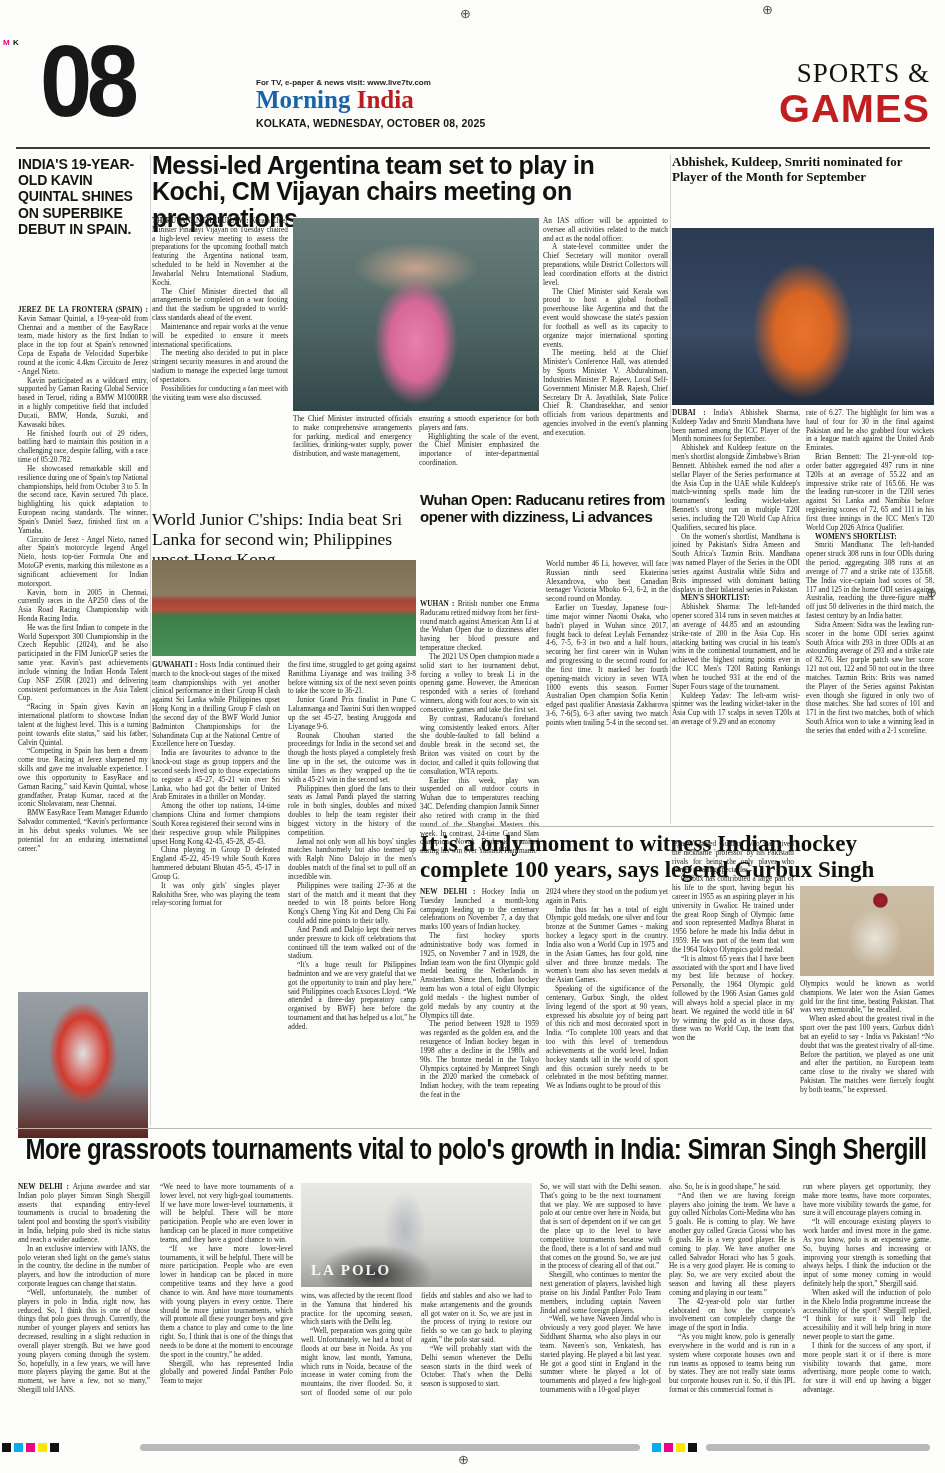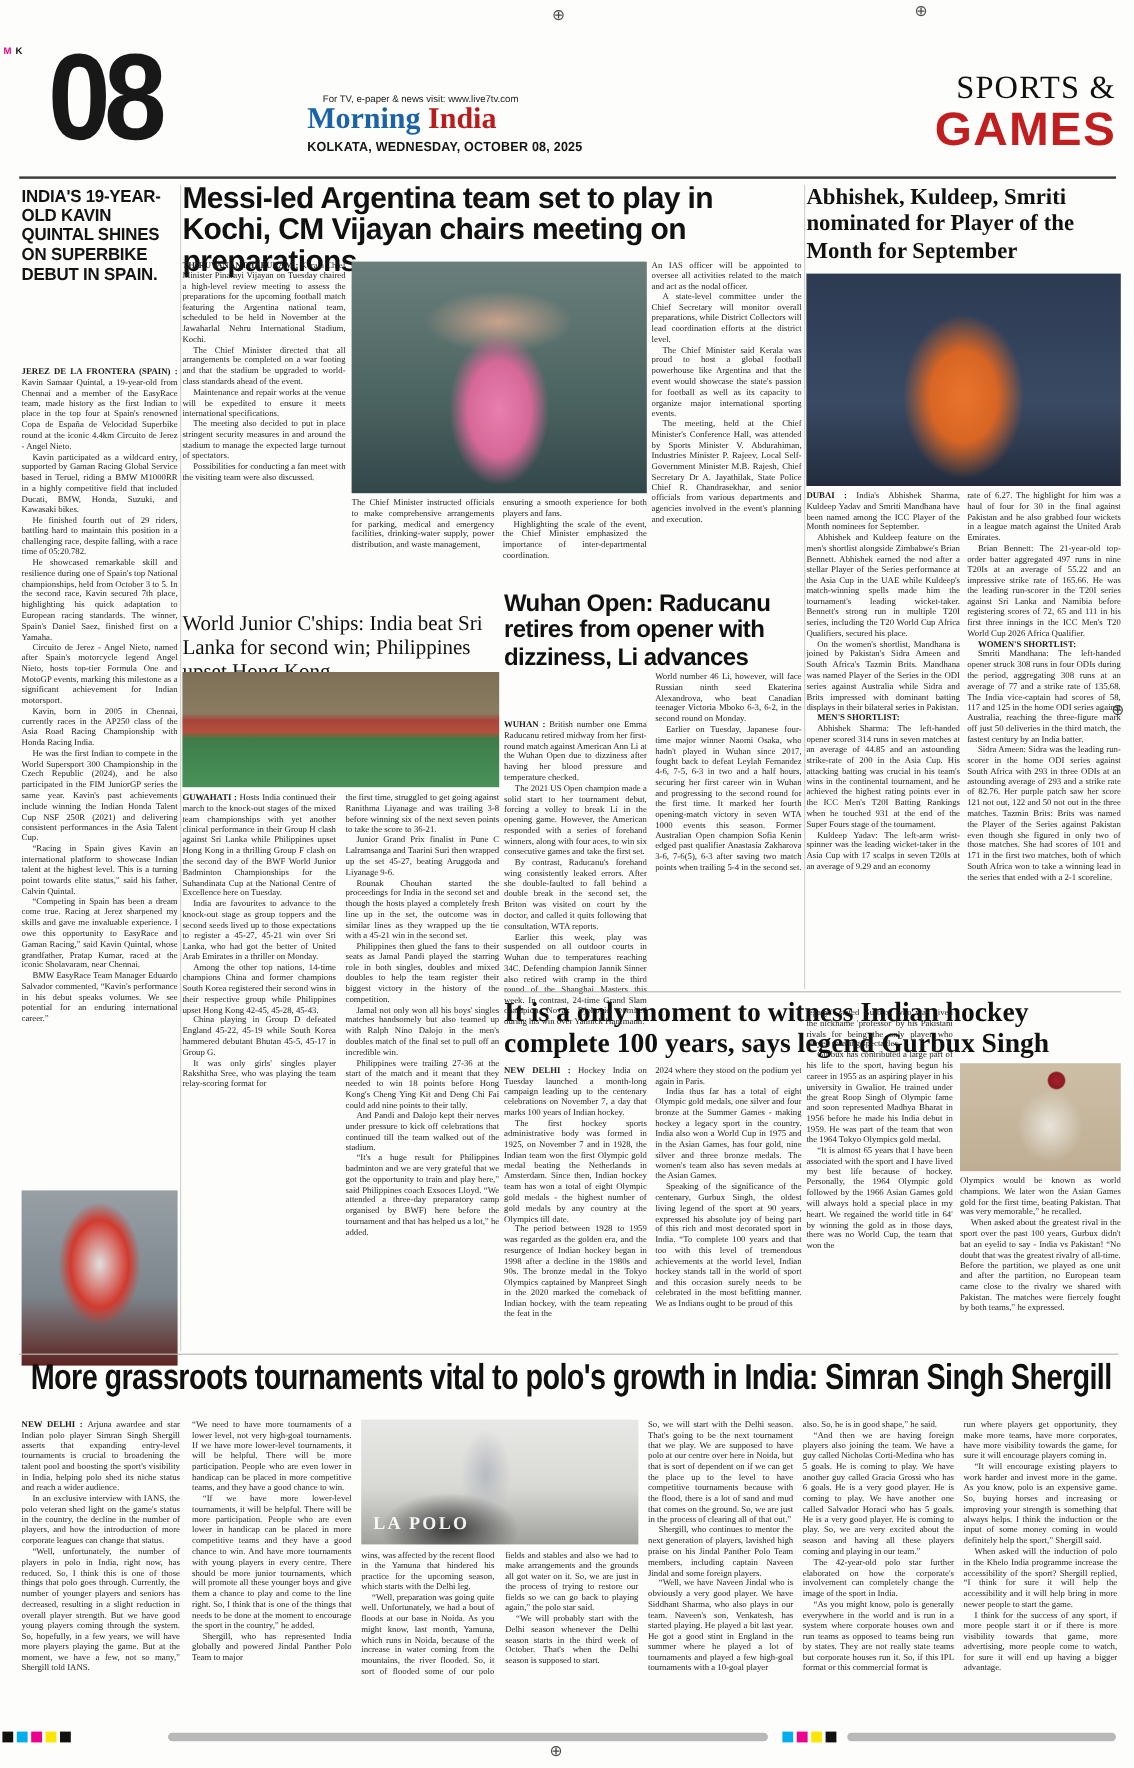--- a/index.html
+++ b/index.html
@@ -2,21 +2,21 @@
 <html><head>
 <meta charset="utf-8">
 <style>
   html,body{margin:0;padding:0;background:#ffffff;}
   .sheet{position:relative;width:945px;height:1473px;background:#fdfdfc;overflow:hidden;
          font-family:"Liberation Serif",serif;color:#1c1c1c;}
   .abs{position:absolute;}
   
   .pagenum{font-family:"Liberation Sans",sans-serif;font-weight:bold;font-size:102px;line-height:.82;
            letter-spacing:-6px;color:#181818;transform:scaleX(.92);transform-origin:left top;}
-  .tagline{font-family:"Liberation Sans",sans-serif;font-weight:normal;font-size:8px;color:#222;margin-left:13px;}
+  .tagline{font-family:"Liberation Sans",sans-serif;font-weight:bold;font-size:8px;color:#222;}
   .masthead{font-family:"Liberation Serif",serif;font-weight:bold;font-size:25px;line-height:1.05;}
   .m1{color:#1b63a8;}.m2{color:#b91c1c;}
   .dateline{font-family:"Liberation Sans",sans-serif;font-weight:bold;font-size:11px;letter-spacing:.2px;
             color:#151515;margin-top:4px;transform:scaleX(.95);transform-origin:left top;}
   .sec1{font-family:"Liberation Serif",serif;font-size:27px;letter-spacing:1px;color:#111;text-align:right;}
   .sec2{font-family:"Liberation Sans",sans-serif;font-weight:bold;font-size:39px;letter-spacing:1px;
         color:#c11f1f;text-align:right;line-height:1;transform:scaleX(1.02);transform-origin:right top;}
   .headrule{border-top:2px solid #3a3a3a;}
   .vrule{border-left:1px solid #d2d2ce;}
   .thinrule{border-top:1px solid #b9b9b4;}
@@ -147,33 +147,33 @@
       <p class="para">the first time, struggled to get going against Ranithma Liyanage and was trailing 3-8 before winning six of the next seven points to take the score to 36-21.</p>
       <p class="para">Junior Grand Prix finalist in Pune C Lalramsanga and Taarini Suri then wrapped up the set 45-27, beating Aruggoda and Liyanage 9-6.</p>
       <p class="para">Rounak Chouhan started the proceedings for India in the second set and though the hosts played a completely fresh line up in the set, the outcome was in similar lines as they wrapped up the tie with a 45-21 win in the second set.</p>
       <p class="para">Philippines then glued the fans to their seats as Jamal Pandi played the starring role in both singles, doubles and mixed doubles to help the team register their biggest victory in the history of the competition.</p>
       <p class="para">Jamal not only won all his boys' singles matches handsomely but also teamed up with Ralph Nino Dalojo in the men's doubles match of the final set to pull off an incredible win.</p>
       <p class="para">Philippines were trailing 27-36 at the start of the match and it meant that they needed to win 18 points before Hong Kong's Cheng Ying Kit and Deng Chi Fai could add nine points to their tally.</p>
       <p class="para">And Pandi and Dalojo kept their nerves under pressure to kick off celebrations that continued till the team walked out of the stadium.</p>
       <p class="para">“It's a huge result for Philippines badminton and we are very grateful that we got the opportunity to train and play here,” said Philippines coach Exsoces Lloyd. “We attended a three-day preparatory camp organised by BWF) here before the tournament and that has helped us a lot,” he added.</p>
     </div>
 
-  <div class="abs hl-sans" style="left:420px;top:492px;width:248px;font-size:20px;line-height:1.12;">Wuhan Open: Raducanu retires from opener with dizziness, Li advances</div>
+  <div class="abs hl-sans" style="left:420px;top:492px;width:248px;font-size:15px;line-height:1.12;">Wuhan Open: Raducanu retires from opener with dizziness, Li advances</div>
   <div class="abs tcol" style="left:420px;top:560px;width:119px;height:264px;margin-top:40px;">
       <p class="para"><b>WUHAN : </b>British number one Emma Raducanu retired midway from her first-round match against American Ann Li at the Wuhan Open due to dizziness after having her blood pressure and temperature checked.</p>
       <p class="para">The 2021 US Open champion made a solid start to her tournament debut, forcing a volley to break Li in the opening game. However, the American responded with a series of forehand winners, along with four aces, to win six consecutive games and take the first set.</p>
       <p class="para">By contrast, Raducanu's forehand wing consistently leaked errors. After she double-faulted to fall behind a double break in the second set, the Briton was visited on court by the doctor, and called it quits following that consultation, WTA reports.</p>
       <p class="para">Earlier this week, play was suspended on all outdoor courts in Wuhan due to temperatures reaching 34C. Defending champion Jannik Sinner also retired with cramp in the third round of the Shanghai Masters this week. In contrast, 24-time Grand Slam champion Novak Djokovic vomited during his win over Yannick Hanfmann.</p>
     </div>
   <div class="abs tcol" style="left:546px;top:560px;width:122px;height:264px;">
       <p class="para">World number 46 Li, however, will face Russian ninth seed Ekaterina Alexandrova, who beat Canadian teenager Victoria Mboko 6-3, 6-2, in the second round on Monday.</p>
       <p class="para">Earlier on Tuesday, Japanese four-time major winner Naomi Osaka, who hadn't played in Wuhan since 2017, fought back to defeat Leylah Fernandez 4-6, 7-5, 6-3 in two and a half hours, securing her first career win in Wuhan and progressing to the second round for the first time. It marked her fourth opening-match victory in seven WTA 1000 events this season. Former Australian Open champion Sofia Kenin edged past qualifier Anastasia Zakharova 3-6, 7-6(5), 6-3 after saving two match points when trailing 5-4 in the second set.</p>
     </div>
 
-  <div class="abs hl-serif" style="left:672px;top:154px;width:262px;font-size:19px;line-height:1.18;">Abhishek, Kuldeep, Smriti nominated for Player of the Month for September</div>
+  <div class="abs hl-serif" style="left:672px;top:154px;width:262px;font-size:13px;line-height:1.18;">Abhishek, Kuldeep, Smriti nominated for Player of the Month for September</div>
   <div class="abs photo photo-cricket" style="left:672px;top:228px;width:262px;height:177px;"></div>
   <div class="abs tcol" style="left:672px;top:409px;width:128px;height:415px;">
       <p class="para"><b>DUBAI : </b>India's Abhishek Sharma, Kuldeep Yadav and Smriti Mandhana have been named among the ICC Player of the Month nominees for September.</p>
       <p class="para">Abhishek and Kuldeep feature on the men's shortlist alongside Zimbabwe's Brian Bennett. Abhishek earned the nod after a stellar Player of the Series performance at the Asia Cup in the UAE while Kuldeep's match-winning spells made him the tournament's leading wicket-taker. Bennett's strong run in multiple T20I series, including the T20 World Cup Africa Qualifiers, secured his place.</p>
       <p class="para">On the women's shortlist, Mandhana is joined by Pakistan's Sidra Ameen and South Africa's Tazmin Brits. Mandhana was named Player of the Series in the ODI series against Australia while Sidra and Brits impressed with dominant batting displays in their bilateral series in Pakistan.</p>
       <p class="para b">MEN'S SHORTLIST:</p>
       <p class="para">Abhishek Sharma: The left-handed opener scored 314 runs in seven matches at an average of 44.85 and an astounding strike-rate of 200 in the Asia Cup. His attacking batting was crucial in his team's wins in the continental tournament, and he achieved the highest rating points ever in the ICC Men's T20I Batting Rankings when he touched 931 at the end of the Super Fours stage of the tournament.</p>
       <p class="para">Kuldeep Yadav: The left-arm wrist-spinner was the leading wicket-taker in the Asia Cup with 17 scalps in seven T20Is at an average of 9.29 and an economy</p>
     </div>
   <div class="abs tcol" style="left:806px;top:409px;width:128px;height:415px;">

